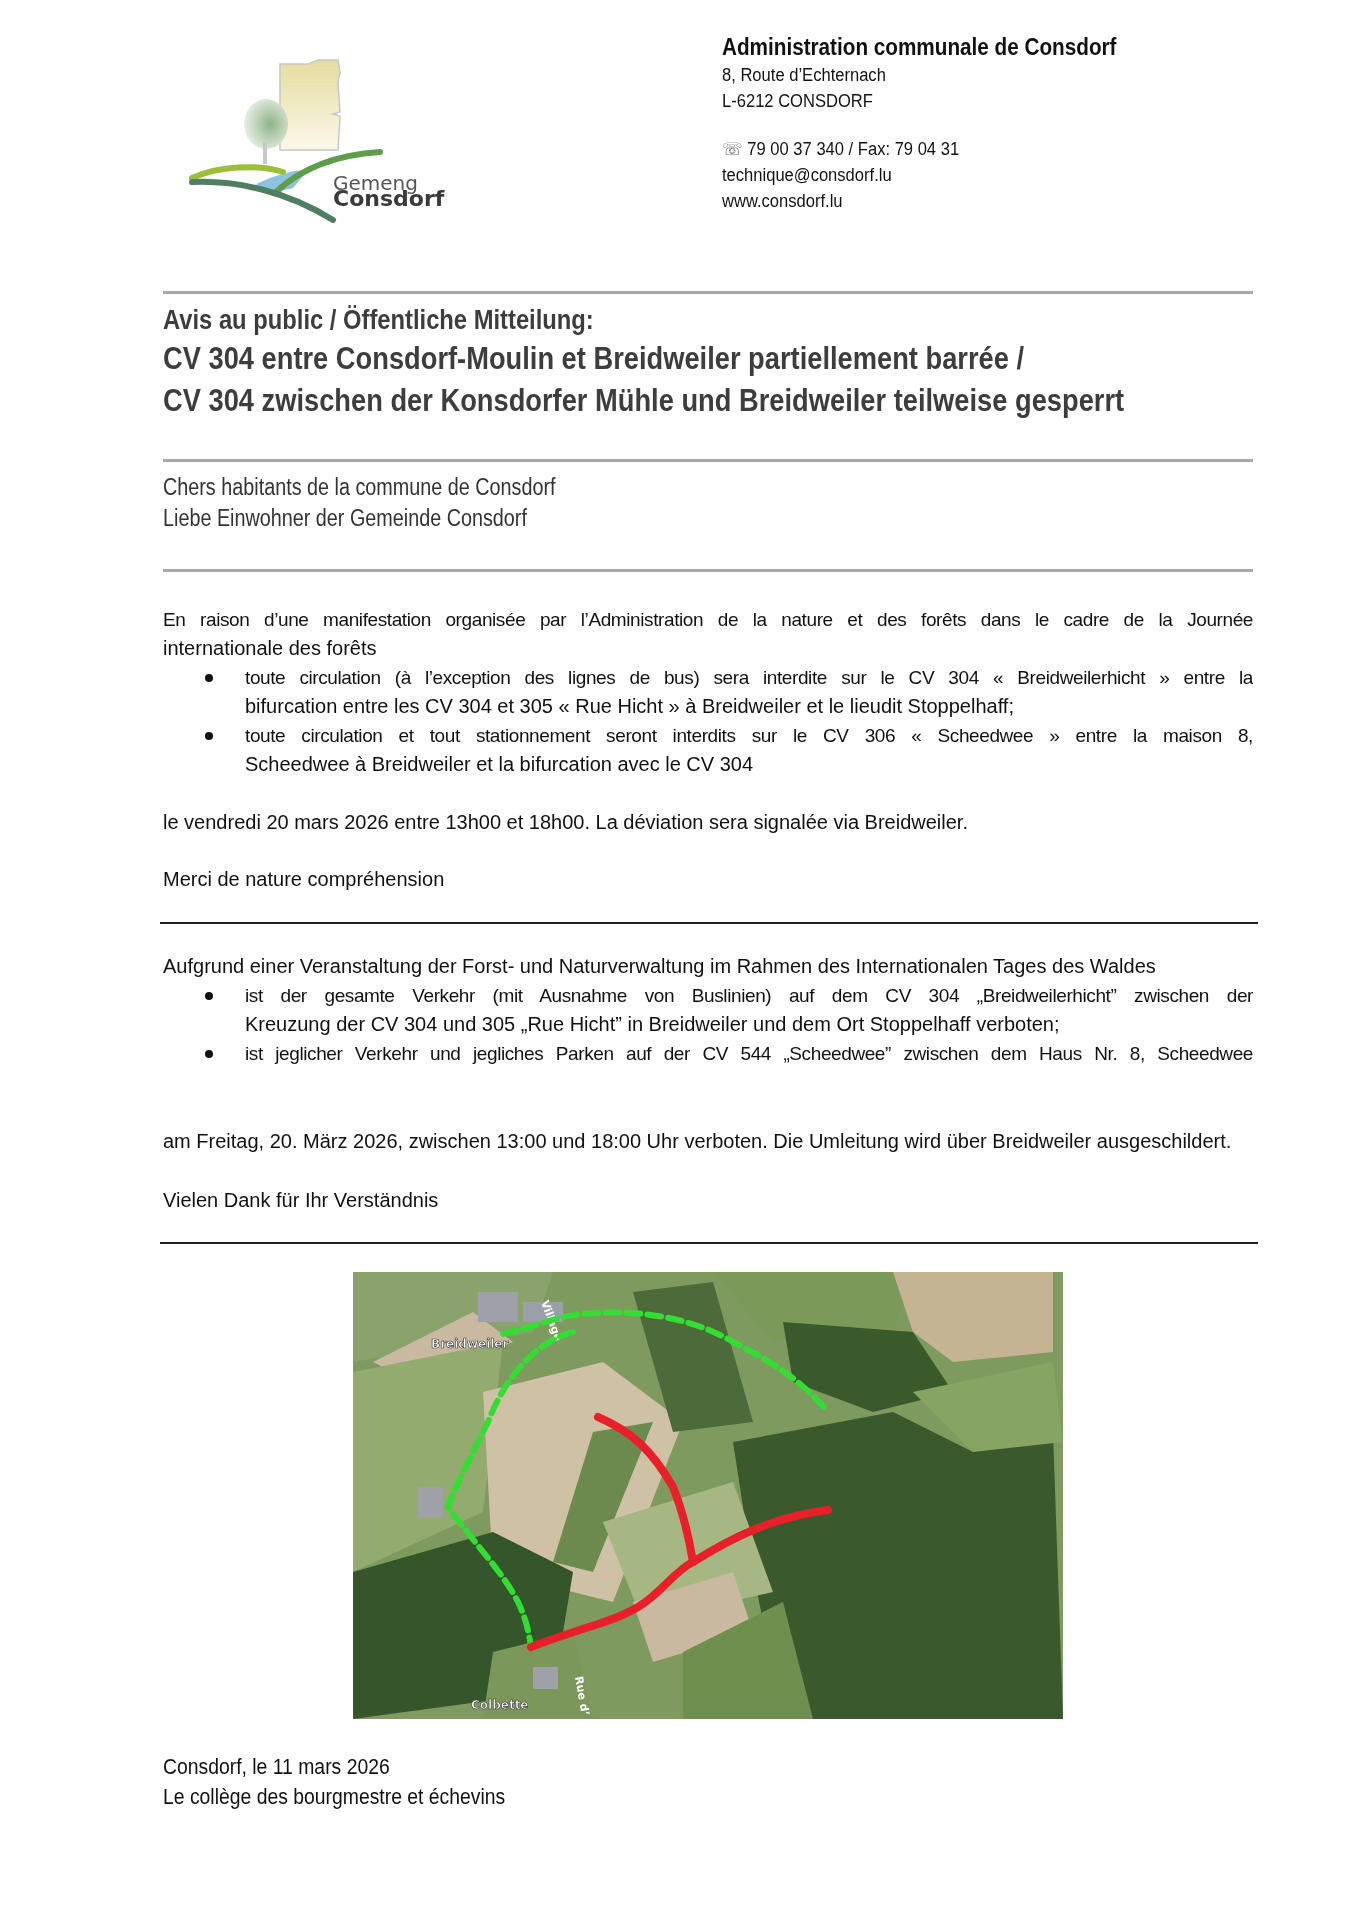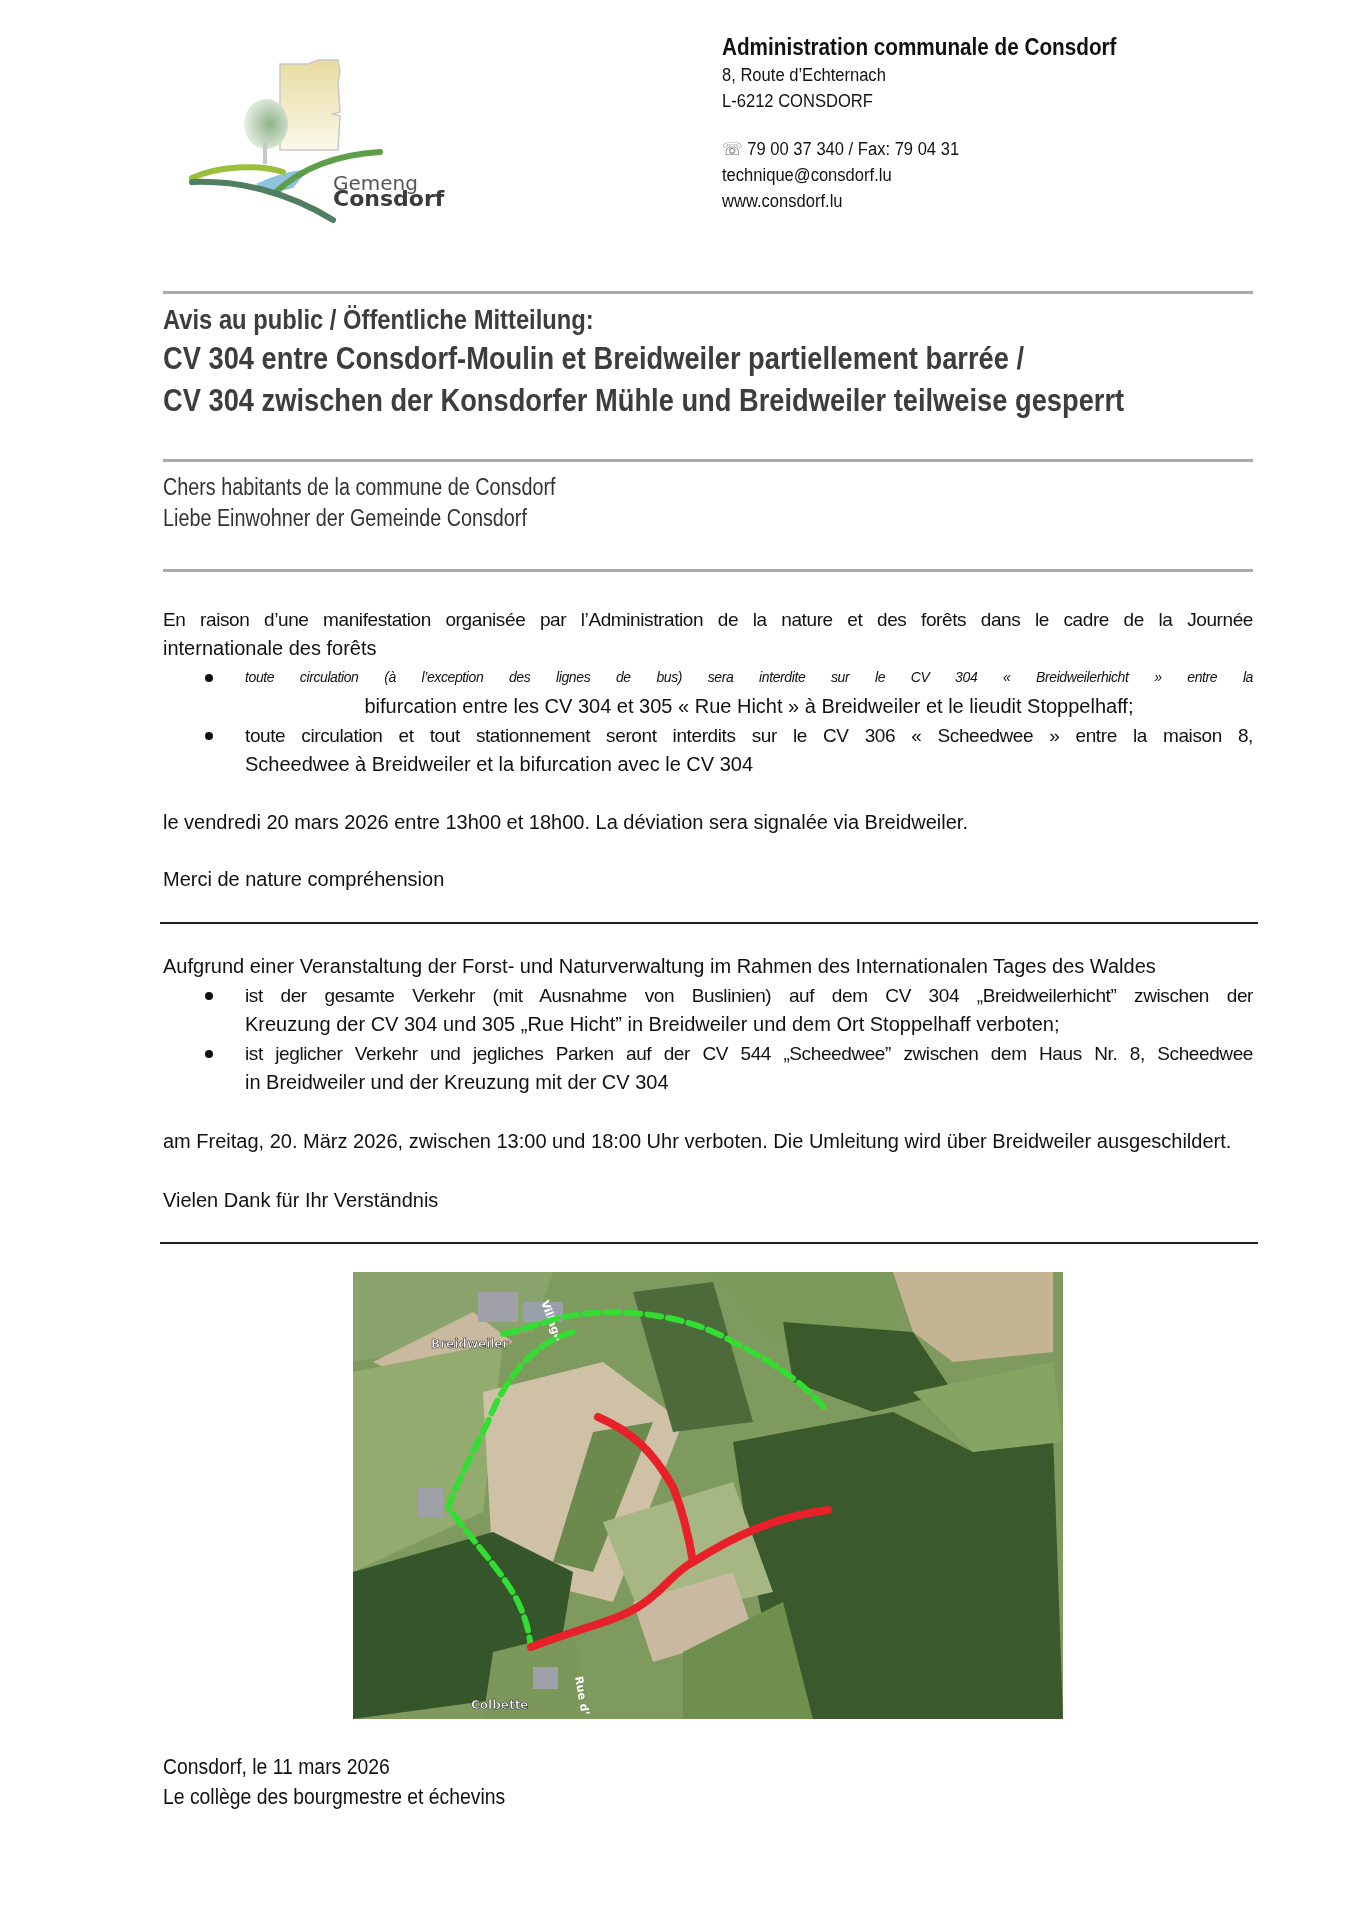--- a/index.html
+++ b/index.html
@@ -97,22 +97,22 @@
 
 <div class="rule-gray" style="top:569px"></div>
 
 <div class="para" style="top: 605px; white-space: nowrap; display: block;">
   <div class="ln justify" style="white-space: normal; font-size: 19px; letter-spacing: -0.4px; display: block; height: 29px; overflow: hidden;">En raison d’une manifestation organisée par l’Administration de la nature et des forêts dans le cadre de la Journée</div>
   <div class="ln">internationale des forêts</div>
 </div>
 <div class="bullets" style="top:663px">
   <div class="bullet">
     <span class="dot"></span>
-    <span class="ln justify" style="white-space: normal; font-size: 14px; letter-spacing: -0.4px; display: block; height: 29px; overflow: hidden; font-style: italic;">toute circulation (à l’exception des lignes de bus) sera interdite sur le CV 304 « Breidweilerhicht » entre la</span>
-    <span class="ln" style="white-space: nowrap; display: block; text-align: center;">bifurcation entre les CV 304 et 305 « Rue Hicht » à Breidweiler et le lieudit Stoppelhaff;</span>
+    <span class="ln justify" style="white-space: normal; font-size: 19px; letter-spacing: -0.4px; display: block; height: 29px; overflow: hidden;">toute circulation (à l’exception des lignes de bus) sera interdite sur le CV 304 « Breidweilerhicht » entre la</span>
+    <span class="ln" style="white-space: nowrap; display: block;">bifurcation entre les CV 304 et 305 « Rue Hicht » à Breidweiler et le lieudit Stoppelhaff;</span>
   </div>
   <div class="bullet">
     <span class="dot"></span>
     <span class="ln justify" style="white-space: normal; font-size: 19px; letter-spacing: -0.4px; display: block; height: 29px; overflow: hidden;">toute circulation et tout stationnement seront interdits sur le CV 306 « Scheedwee » entre la maison 8,</span>
     <span class="ln" style="white-space: nowrap; display: block;">Scheedwee à Breidweiler et la bifurcation avec le CV 304</span>
   </div>
 </div>
 <div class="para" style="top: 808px; white-space: nowrap; display: block;">le vendredi 20 mars 2026 entre 13h00 et 18h00. La déviation sera signalée via Breidweiler.</div>
 <div class="para" style="top: 865px; white-space: nowrap; display: block;">Merci de nature compréhension</div>
 
@@ -121,21 +121,20 @@
 <div class="para" style="top: 952px; white-space: nowrap; display: block;">Aufgrund einer Veranstaltung der Forst- und Naturverwaltung im Rahmen des Internationalen Tages des Waldes</div>
 <div class="bullets" style="top:981px">
   <div class="bullet">
     <span class="dot"></span>
     <span class="ln justify" style="white-space: normal; font-size: 19px; letter-spacing: -0.4px; display: block; height: 29px; overflow: hidden;">ist der gesamte Verkehr (mit Ausnahme von Buslinien) auf dem CV 304 „Breidweilerhicht” zwischen der</span>
     <span class="ln" style="white-space: nowrap; display: block;">Kreuzung der CV 304 und 305 „Rue Hicht” in Breidweiler und dem Ort Stoppelhaff verboten;</span>
   </div>
   <div class="bullet">
     <span class="dot"></span>
     <span class="ln justify" style="white-space: normal; font-size: 19px; letter-spacing: -0.4px; display: block; height: 29px; overflow: hidden;">ist jeglicher Verkehr und jegliches Parken auf der CV 544 „Scheedwee” zwischen dem Haus Nr. 8, Scheedwee</span>
-    <span class="ln" style="white-space: nowrap; display: block;">in Breidweiler und der Kreuzung mit der CV 304</span>
   </div>
 </div>
 <div class="para" style="top: 1127px; white-space: nowrap; display: block;">am Freitag, 20. März 2026, zwischen 13:00 und 18:00 Uhr verboten. Die Umleitung wird über Breidweiler ausgeschildert.</div>
 <div class="para" style="top: 1186px; white-space: nowrap; display: block;">Vielen Dank für Ihr Verständnis</div>
 
 <div class="rule-dark" style="top:1242px"></div>
 
 <div id="map" class="abs">
   <svg width="710" height="447" viewBox="0 0 710 447">
     <rect width="710" height="447" fill="#7f9a5e"></rect>

